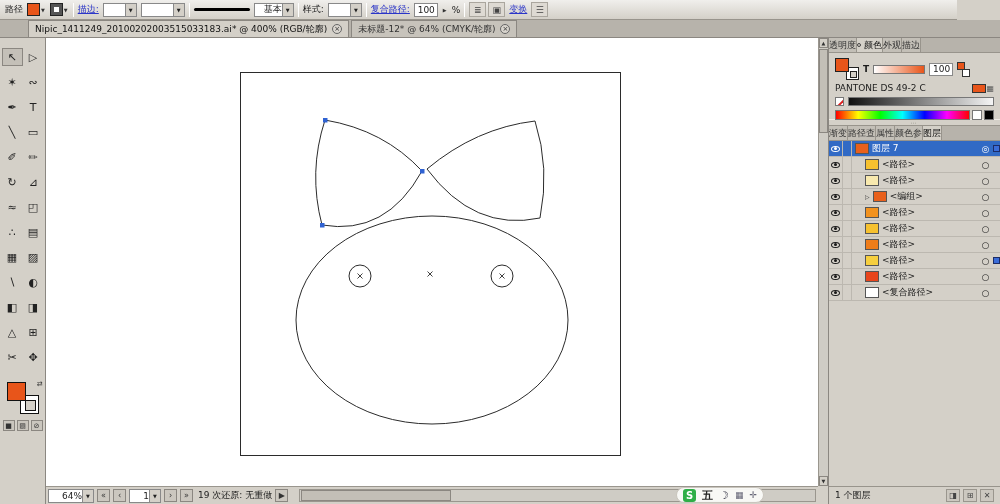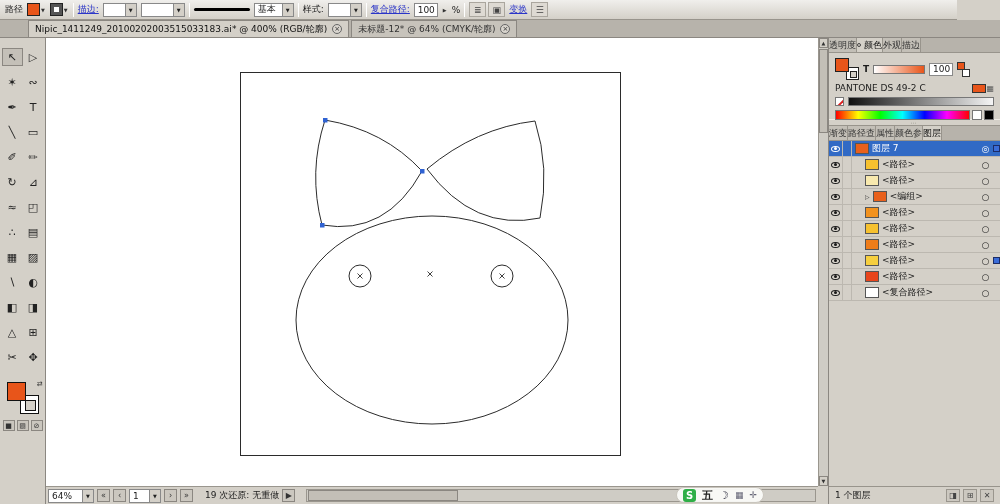--- a/index.html
+++ b/index.html
@@ -6,21 +6,21 @@
 :root{--accent:#e8551a;--selection:#316ac5;--anchor:#2f62d2;--sogou:#2fae47}
 body{width:1000px;height:504px;position:relative;overflow:hidden;background:#d4d0c8;
  font-family:"DejaVu Sans","Liberation Sans",sans-serif;font-size:9px;color:#1c1c1c}
 
 
 .control-bar{position:absolute;left:0;top:0;width:957px;height:20px;z-index:10;
  background:linear-gradient(#f0efec,#d4d0c8);border-bottom:1px solid #98948c;
  display:flex;align-items:center;gap:4px;padding:0 5px}
 .cb-link{color:#2b35c8;text-decoration:underline;cursor:pointer}
 .dd{height:14px;background:#fff;border:1px solid #898989;display:inline-flex;align-items:center;justify-content:space-between;padding-left:3px}
-.dd .ddval{flex:1;text-align:left;overflow:hidden;white-space:nowrap}
+.dd .ddval{flex:1;text-align:right;overflow:hidden;white-space:nowrap}
 .dd .ar{width:11px;align-self:stretch;background:#d4d0c8;border-left:1px solid #898989;display:flex;align-items:center;justify-content:center;font-size:5px;color:#222}
 .w34{width:34px}.w44{width:44px}.w40{width:40px}
 .field{min-width:24px;height:14px;background:#fff;border:1px solid #898989;display:inline-flex;align-items:center;justify-content:flex-end;padding:0 2px}
 .sep{width:1px;height:14px;background:#9c9890;border-right:1px solid #fff}
 .cb-icon{width:17px;height:15px;border:1px solid #aaa69e;background:#dedad3;display:inline-flex;align-items:center;justify-content:center;font-size:9px;color:#444;cursor:pointer}
 .cbsw{width:13px;height:13px;border:1px solid #222;display:inline-block;vertical-align:middle}
 .fillsw{background:var(--accent)}
 .strokesw{background:#fff;box-shadow:inset 0 0 0 3px #555}
 .tinyar{font-size:5px;color:#333;margin:0 1px}
 .brushline{width:56px;height:3px;background:#000;border-radius:2px}
@@ -54,21 +54,21 @@
 .art .anchor{fill:var(--anchor);stroke:none}
 
 
 .vscroll{position:absolute;left:818px;top:38px;width:10px;height:448px;background:#cfccc5;border-left:1px solid #9a968e;z-index:6}
 .vsbtn{position:absolute;left:0;width:9px;height:10px;background:#d4d0c8;border:1px solid #8b8781;font-size:5px;display:flex;align-items:center;justify-content:center;color:#333;cursor:pointer}
 .vsup{top:0}.vsdn{bottom:0}
 .vsthumb{position:absolute;left:0;top:11px;width:9px;height:84px;background:#c3bfb7;border:1px solid #8b8781}
 .statusbar{position:absolute;left:46px;top:486px;width:772px;height:18px;background:#d4d0c8;border-top:1px solid #9a968e;display:flex;align-items:center;gap:3px;padding:0 2px;z-index:6}
 .zoomdd{width:46px}.pagedd{width:32px}
 .navbtn{width:13px;height:13px;border:1px solid #8b8781;background:#cbc7bf;display:flex;align-items:center;justify-content:center;font-size:8px;color:#333;cursor:pointer;flex:none}
-.status-text{margin-left:9px;white-space:nowrap}
+.status-text{margin-left:2px;white-space:nowrap}
 .hscroll{flex:1;height:13px;border:1px solid #9a968e;background:#cfccc5;position:relative;margin-left:8px}
 .hsthumb{position:absolute;left:1px;top:0;width:150px;height:11px;background:#c3bfb7;border:1px solid #8b8781}
 
 
 .ime{position:absolute;left:676px;top:487px;height:16px;display:flex;align-items:center;gap:6px;padding:0 6px;background:rgba(250,250,248,.95);border:1px solid #c9c5bd;border-radius:8px;z-index:8}
 [data-name="sogou-logo"]{width:13px;height:13px;background:var(--sogou);color:#fff;border-radius:3px;display:flex;align-items:center;justify-content:center;font-weight:bold;font-size:10px}
 [data-name="ime-mode-label"]{font-size:11px;color:#222;font-weight:bold}
 [data-name="moon-icon"]{font-size:11px;color:#334}
 [data-name="keyboard-icon"],[data-name="toolbox-icon"]{font-size:9px;color:#667}
 

